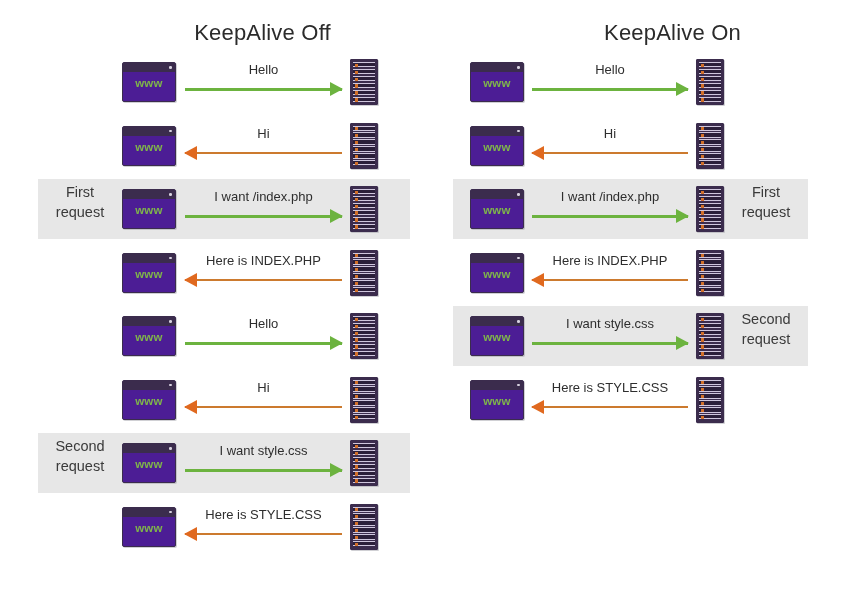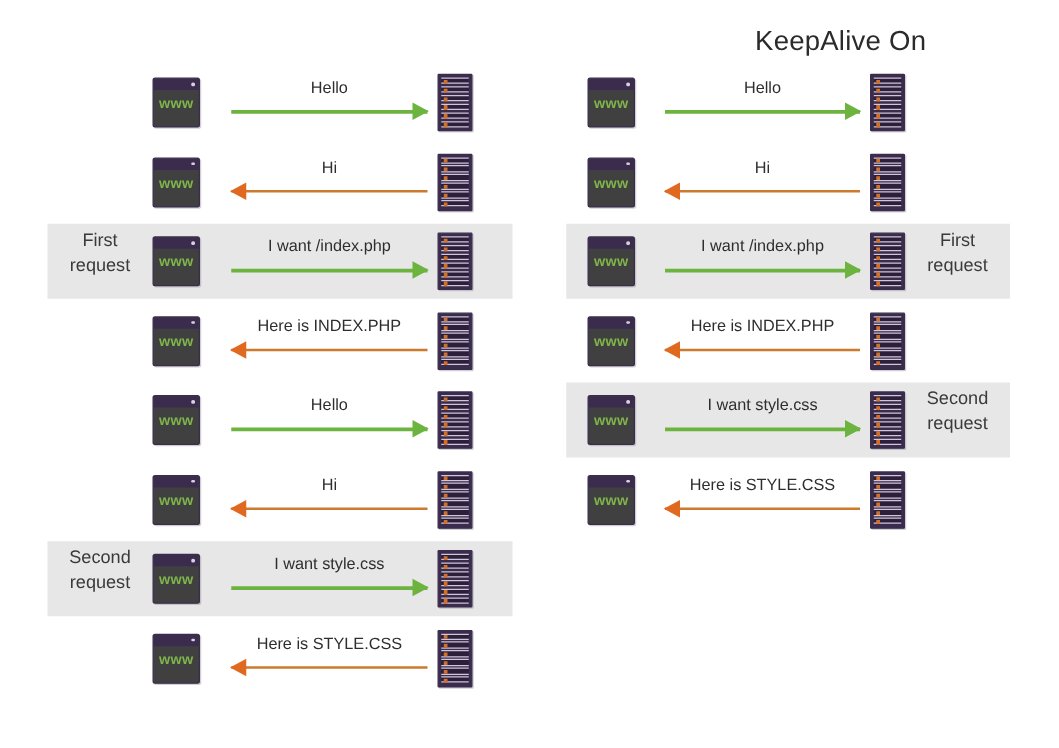--- a/index.html
+++ b/index.html
@@ -60,23 +60,23 @@
     white-space: pre-line;
   }
   .req-label.at-left  { left: 0px; }
   .req-label.at-right { right: 0px; }
 
   
   .browser {
     position: absolute;
     top: 50%;
     transform: translateY(-50%);
-    width: 38px;
+    width: 54px;
     height: 40px;
-    background: #404040;
+    background: #4c1d95;
     border: 1.6px solid #3b2c4d;
     border-radius: 2px;
     box-shadow: 1px 1px 0 rgba(150,150,160,0.45);
   }
   .browser .titlebar {
     position: absolute;
     top: 0; left: 0; right: 0;
     height: 9px;
     background: #3b2c4d;
   }
@@ -172,20 +172,21 @@
     border-top: 7px solid transparent;
     border-bottom: 7px solid transparent;
     border-right: 13px solid #e0691f;
   }
 </style>
 </head>
 <body>
 
 <div id="diagram">
 
+  <div class="col-title" id="title-left">KeepAlive Off</div>
 
   <div class="col-title" id="title-right">KeepAlive On</div>
 
   <div id="left-col"></div>
   <div id="right-col"></div>
 
 <div class="row left" style="top: 52px;"></div>
     <div class="browser" style="left: 122px; position: absolute; top: 82px; transform: translateY(-50%);">
       <div class="titlebar">
         <div class="titledot"></div>

